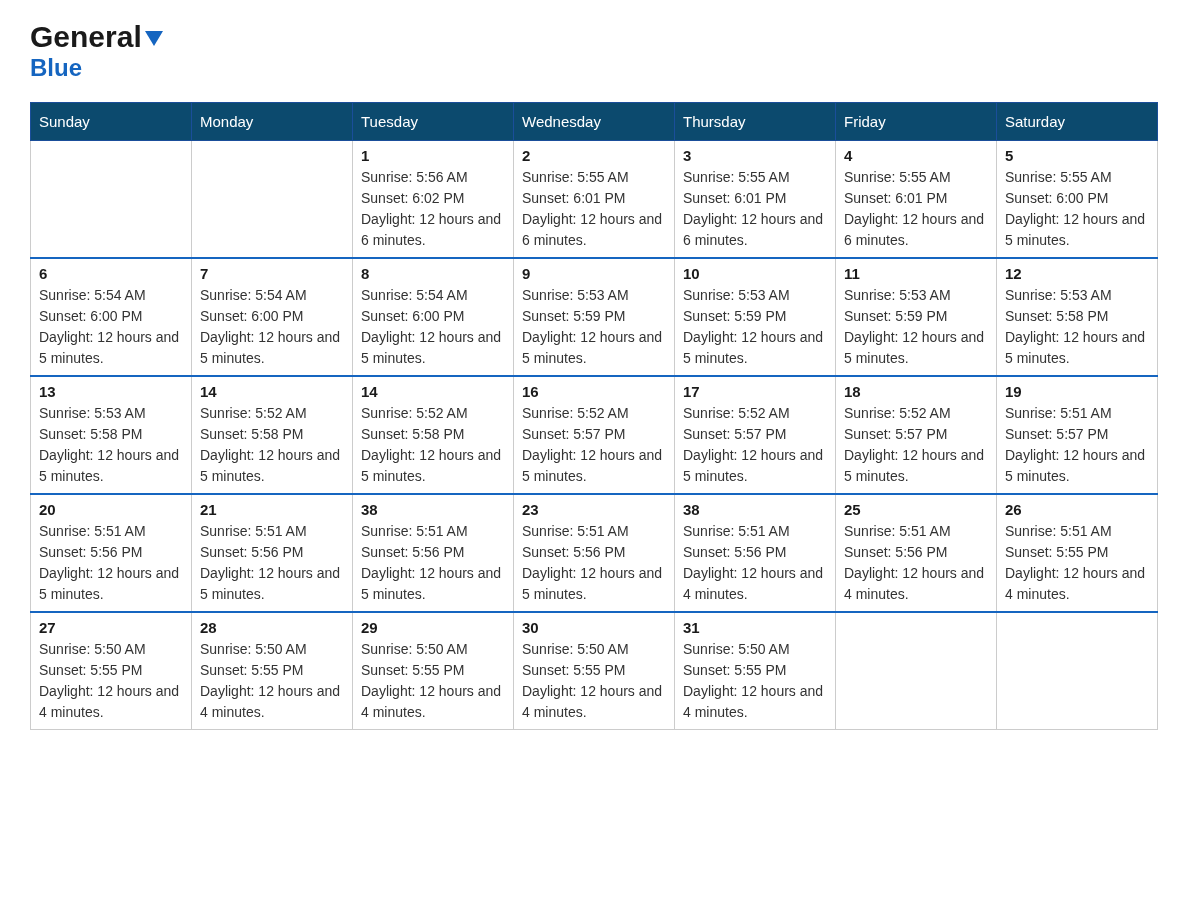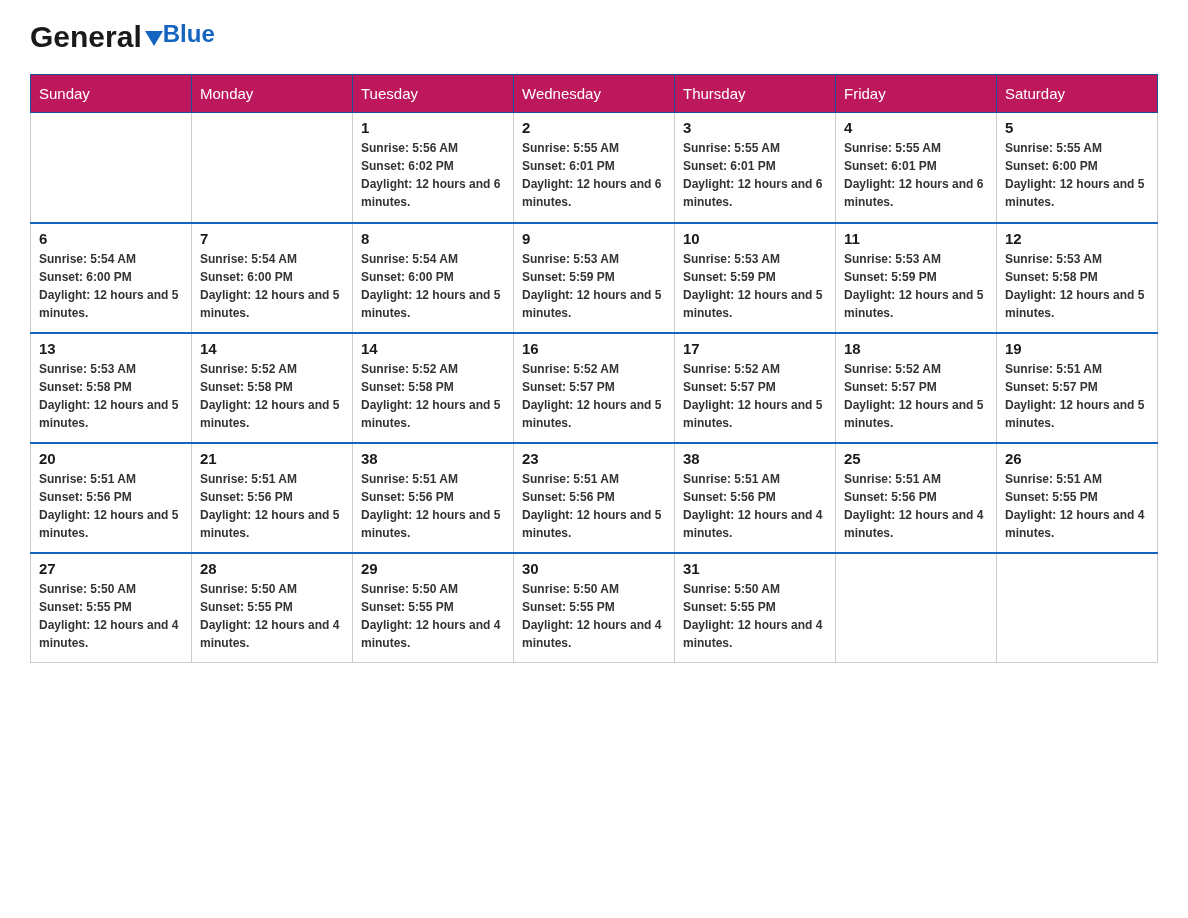--- a/index.html
+++ b/index.html
@@ -10,21 +10,21 @@
       color: #333;
     }
     .header {
       display: flex;
       justify-content: space-between;
       align-items: flex-start;
       margin-bottom: 20px;
     }
     .logo {
       display: flex;
-      flex-direction: row;
+      flex-direction: column;
       align-items: flex-start;
       text-align: center;
     }
     .logo-line {
       display: flex;
       align-items: center;
     }
     .title-section {
       text-align: right;
     }
@@ -38,21 +38,21 @@
       font-size: 22px;
       color: #555;
       font-weight: normal;
     }
     .calendar {
       width: 100%;
       border-collapse: collapse;
       border: 1px solid #aaa;
     }
     .calendar th {
-      background-color: #be185d;
+      background-color: #0c4a6e;
       color: #fff;
       padding: 10px 8px;
       text-align: left;
       font-size: 15px;
       font-weight: normal;
       border: 1px solid #1a4e9a;
     }
     .calendar td {
       vertical-align: top;
       padding: 6px 8px;
@@ -61,24 +61,23 @@
       min-height: 90px;
       height: 110px;
     }
     .day-number {
       font-size: 15px;
       font-weight: bold;
       color: #1a1a1a;
       margin-bottom: 3px;
     }
     .day-info {
-      font-size: 12px;
+      font-size: 14px;
       color: #333;
       line-height: 1.5;
-      font-weight: bold;
     }
     .empty-cell {
       background: #fff;
     }
     .row-divider td {
       border-top: 2px solid #1565c0;
     }
   </style>
 </head>
 <body>

